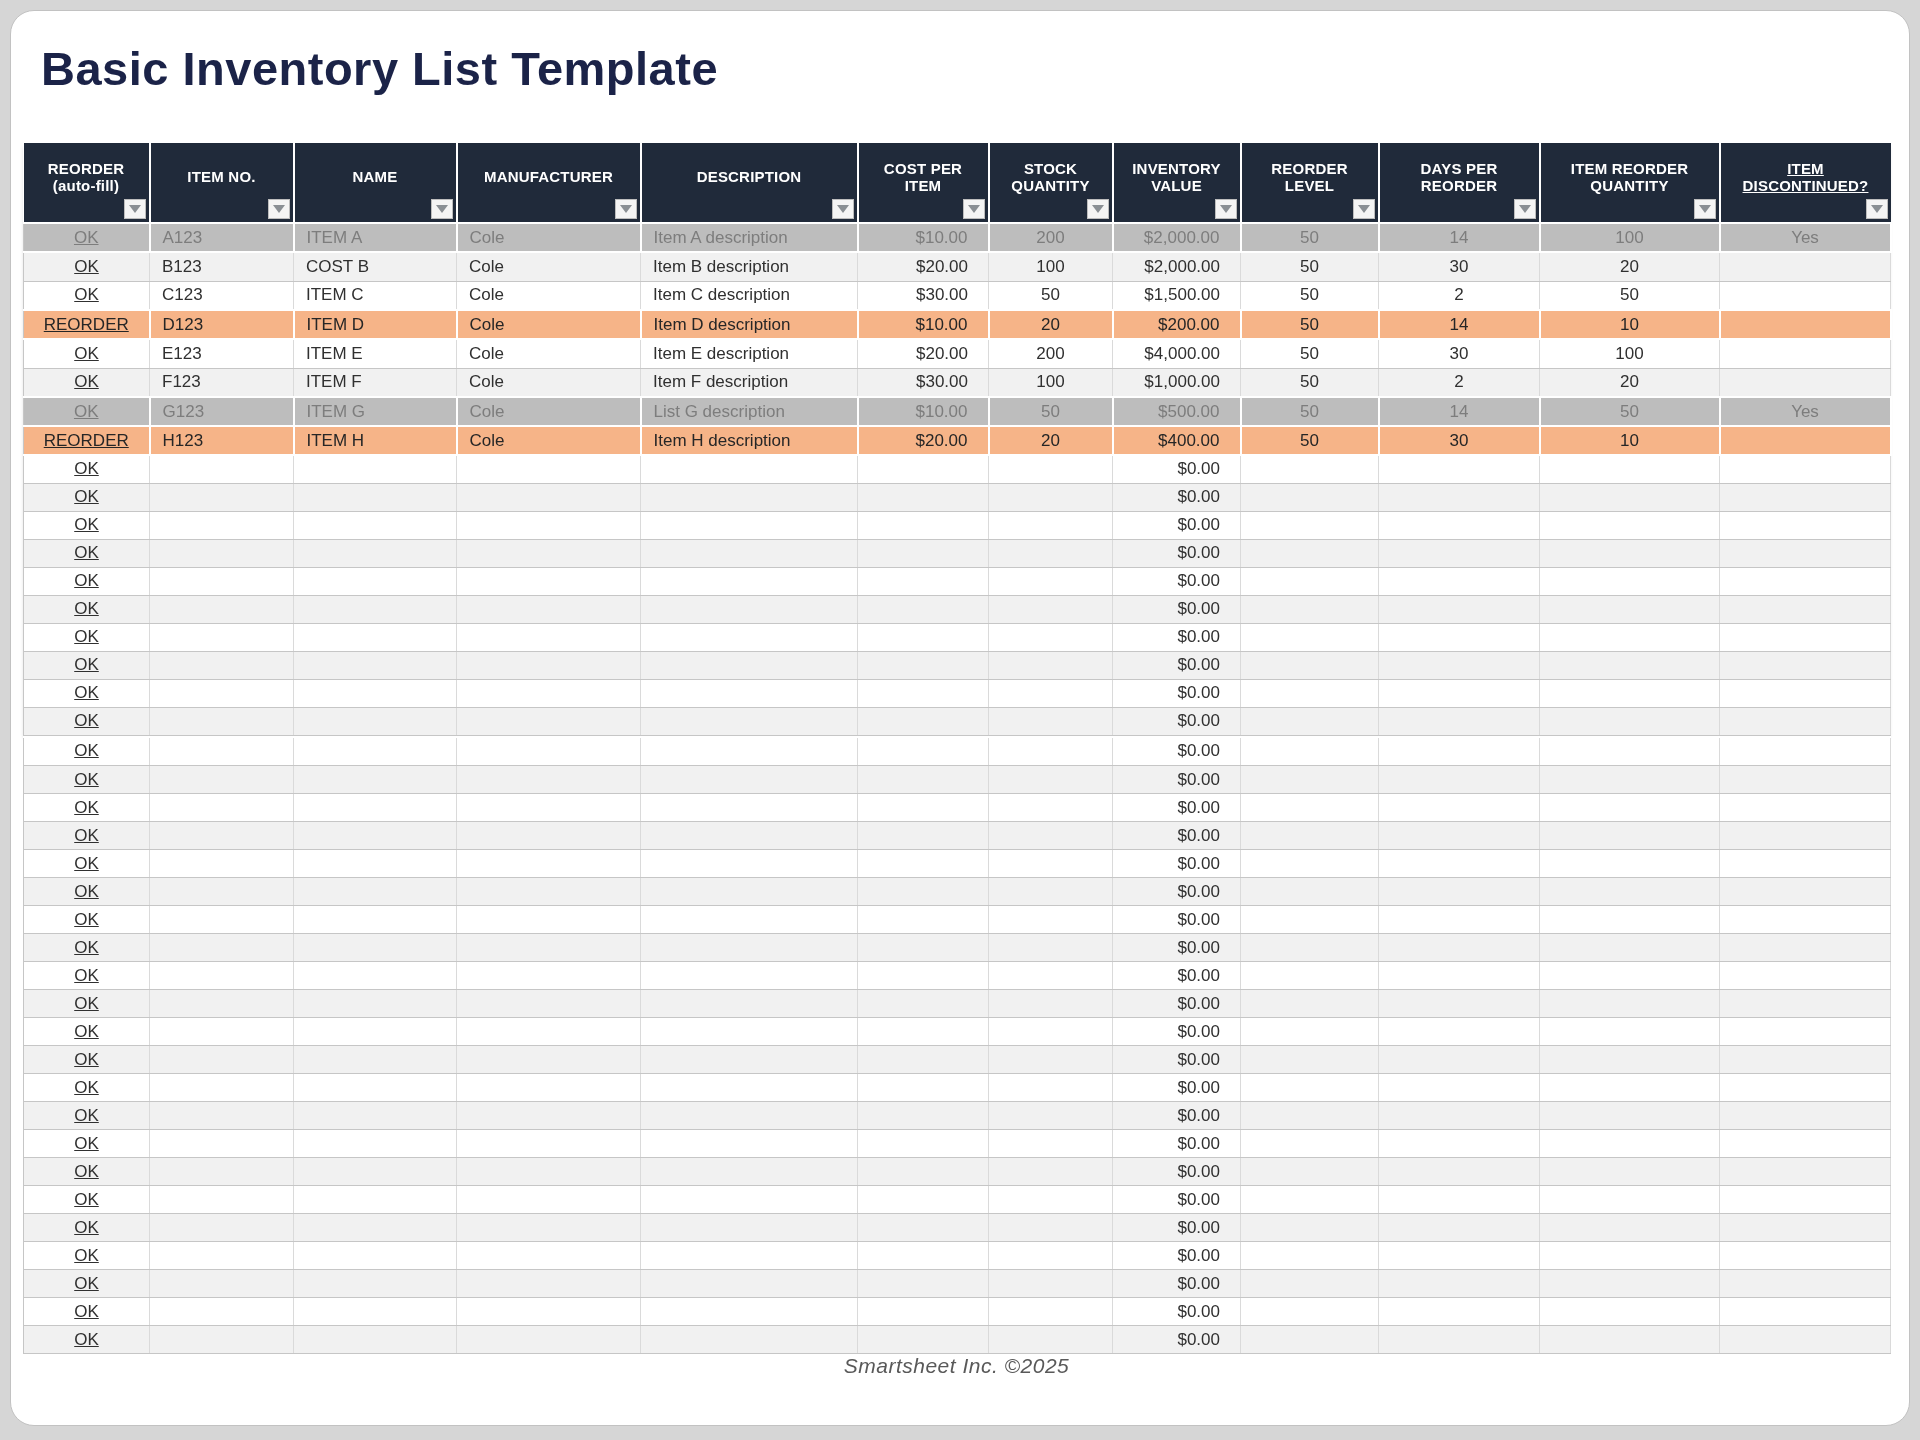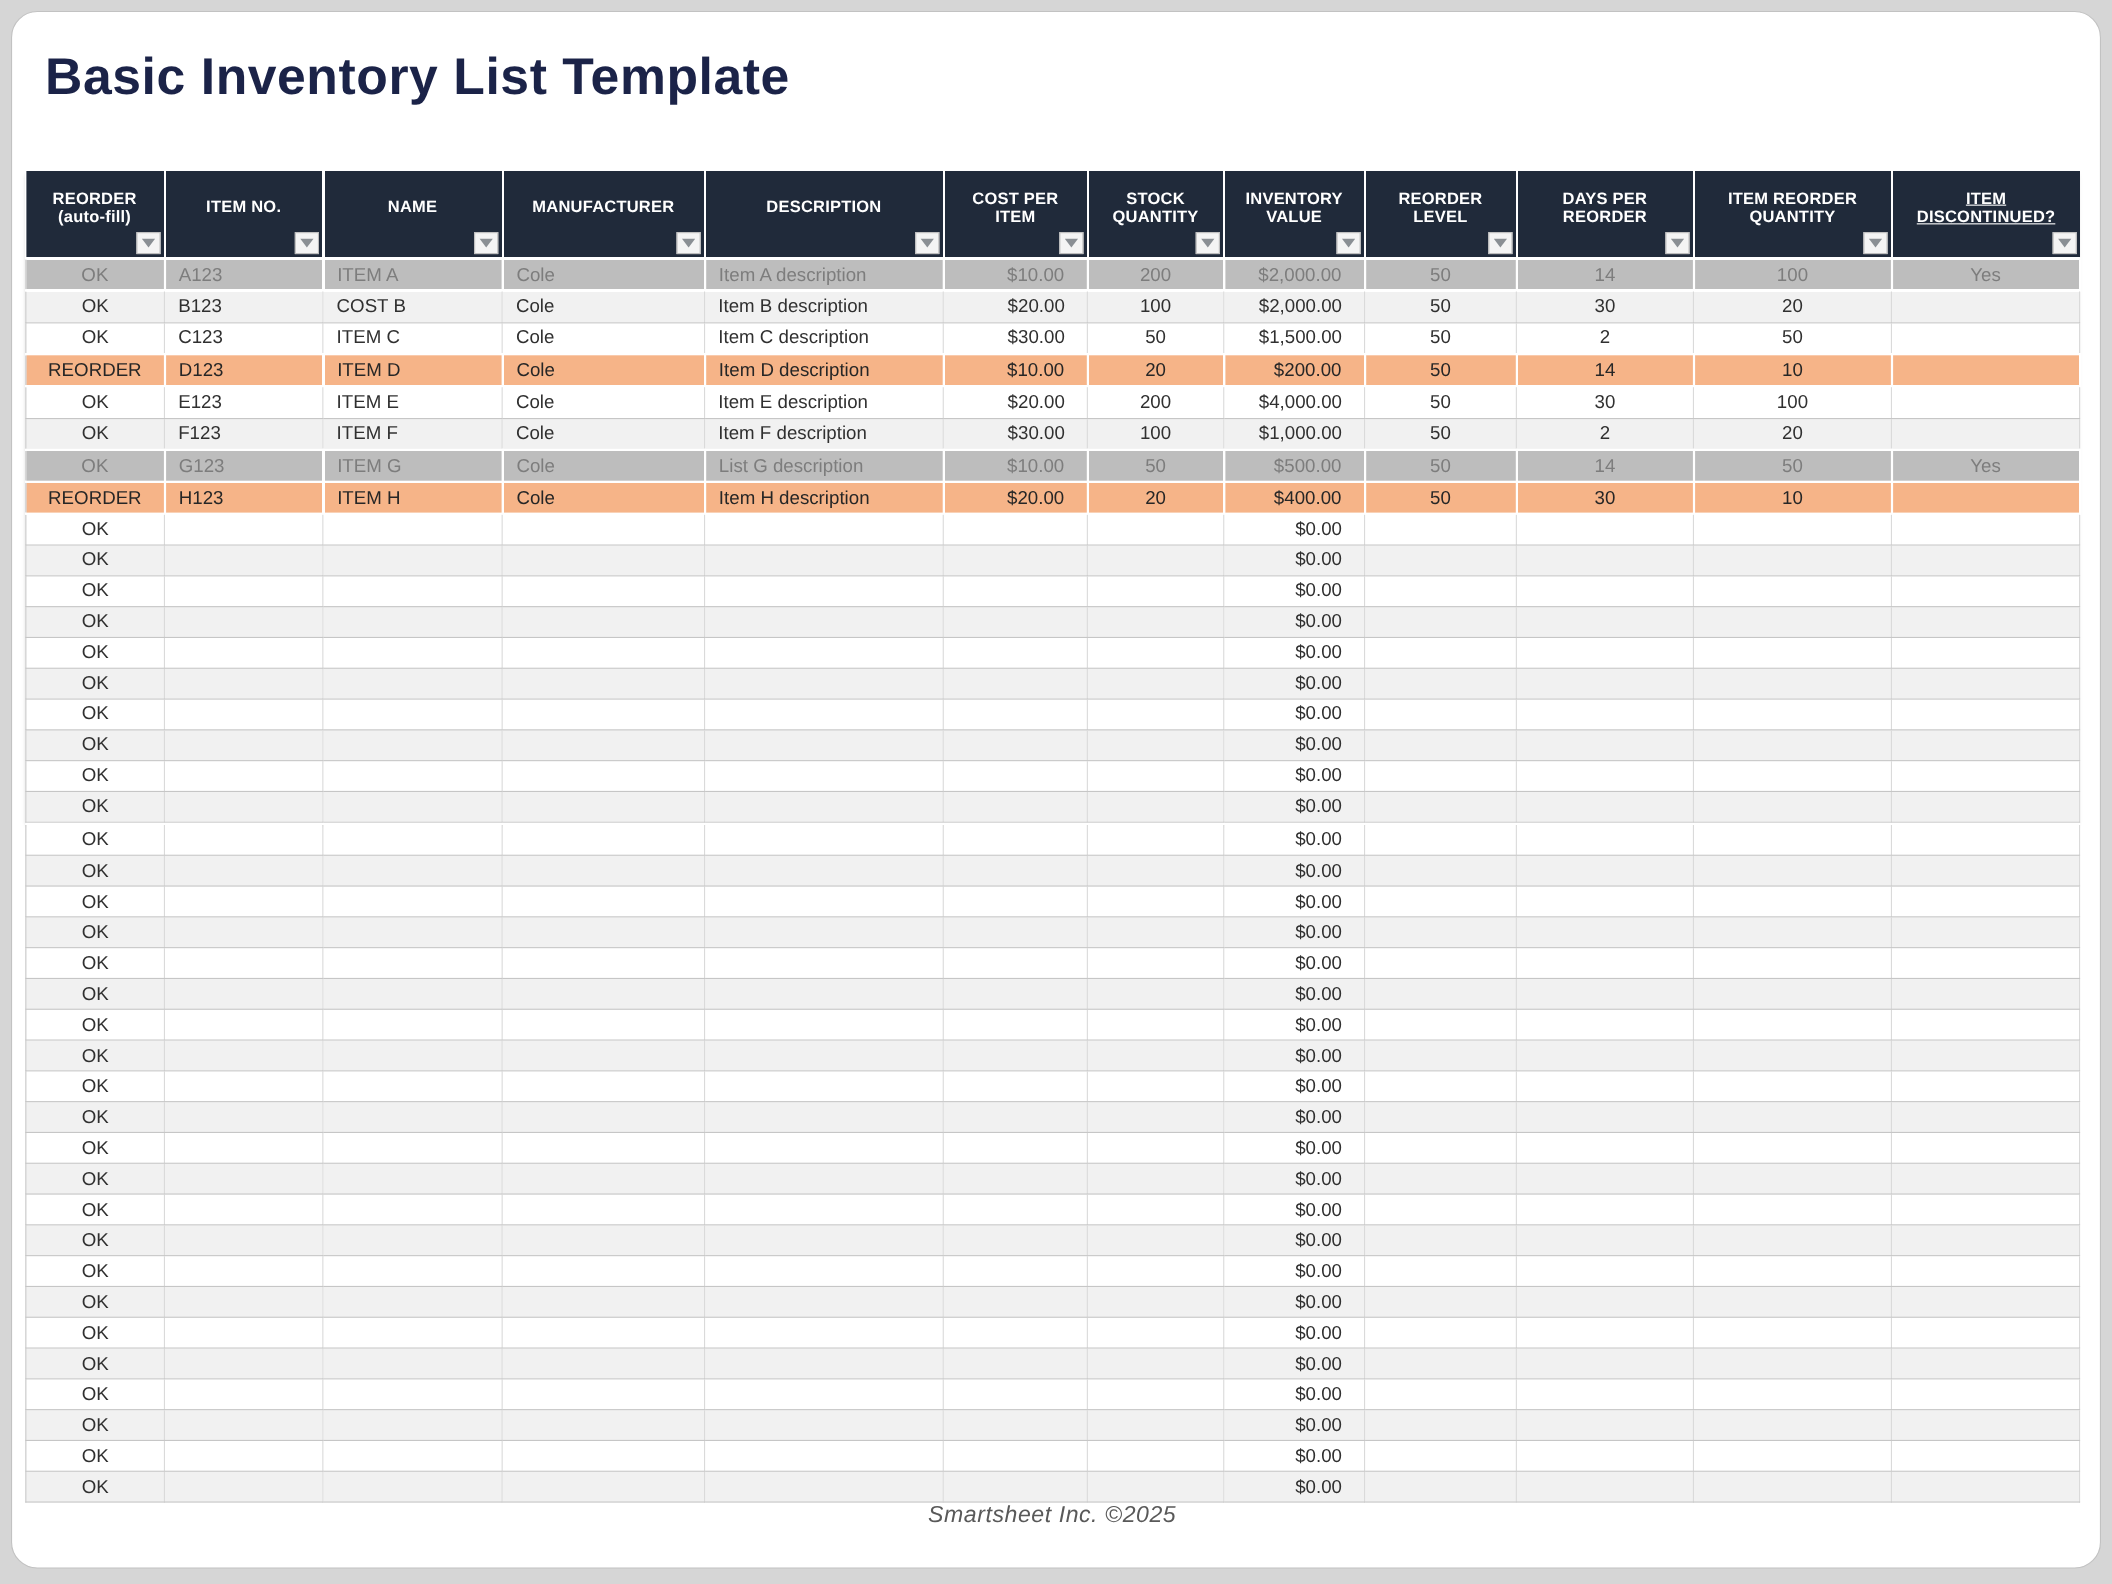--- a/index.html
+++ b/index.html
@@ -24,21 +24,21 @@
   }
   h1.title {
     margin: 30px 0 0 18px;
     font-size: 47px;
     line-height: 56px;
     font-weight: bold;
     color: var(--title-color, #1b2348);
     letter-spacing: 0.5px;
   }
   .table-wrap {
-    margin-top: 58px;
+    margin-top: 46px;
     width: 1867px;
     box-shadow: 0 3px 4px -1px rgba(0,0,0,0.18);
   }
   table.inv {
     border-collapse: collapse;
     table-layout: fixed;
     width: 1867px;
   }
   thead th {
     background: var(--header-bg, #202a3a);
@@ -61,21 +61,21 @@
     font-size: 17px;
     color: #303030;
     background: #ffffff;
     border-right: 1px solid #dadada;
     border-bottom: 1px solid #c6c6c6;
     overflow: hidden;
     white-space: nowrap;
     padding: 0;
     vertical-align: middle;
   }
-  td:first-child { border-left: 1px solid #c6c6c6; }
+  td:first-child { border-left: 1px solid #c6c6c6; text-decoration: underline; }
   tr.h-data td { height: 29px; }
   tr.stripe td { background: var(--stripe-bg, #f1f1f1); }
   tr.discontinued td {
     background: var(--disc-bg, #bdbdbd);
     color: var(--disc-text, #7d7d7d);
     border-right: 2px solid #fff;
     border-top: 2px solid #fff;
     border-bottom: 2px solid #fff;
   }
   tr.reorder td {

